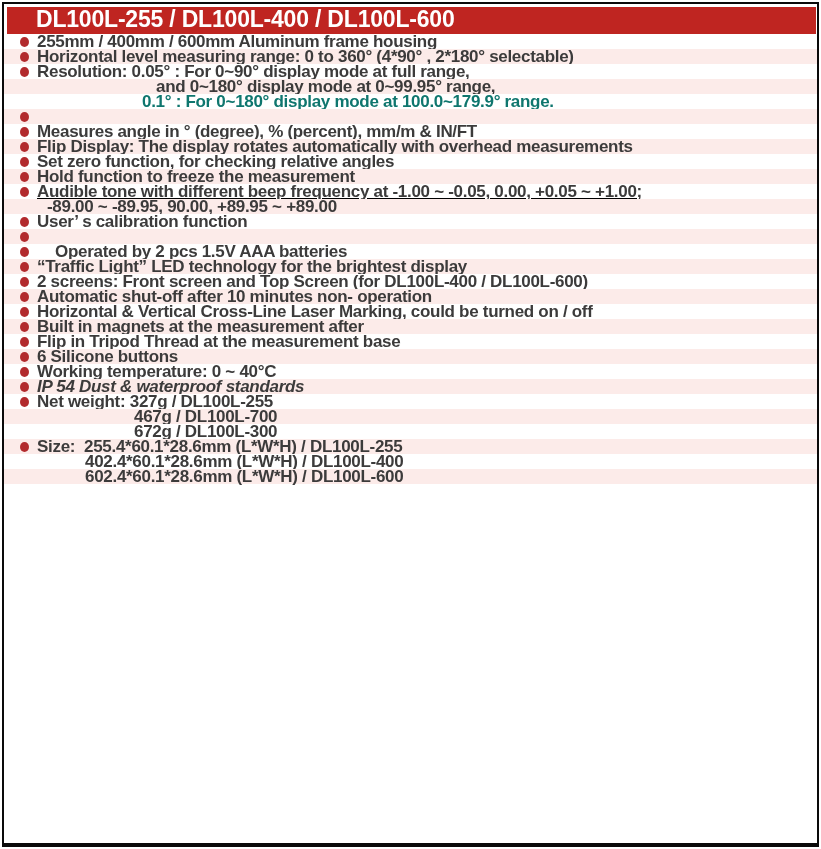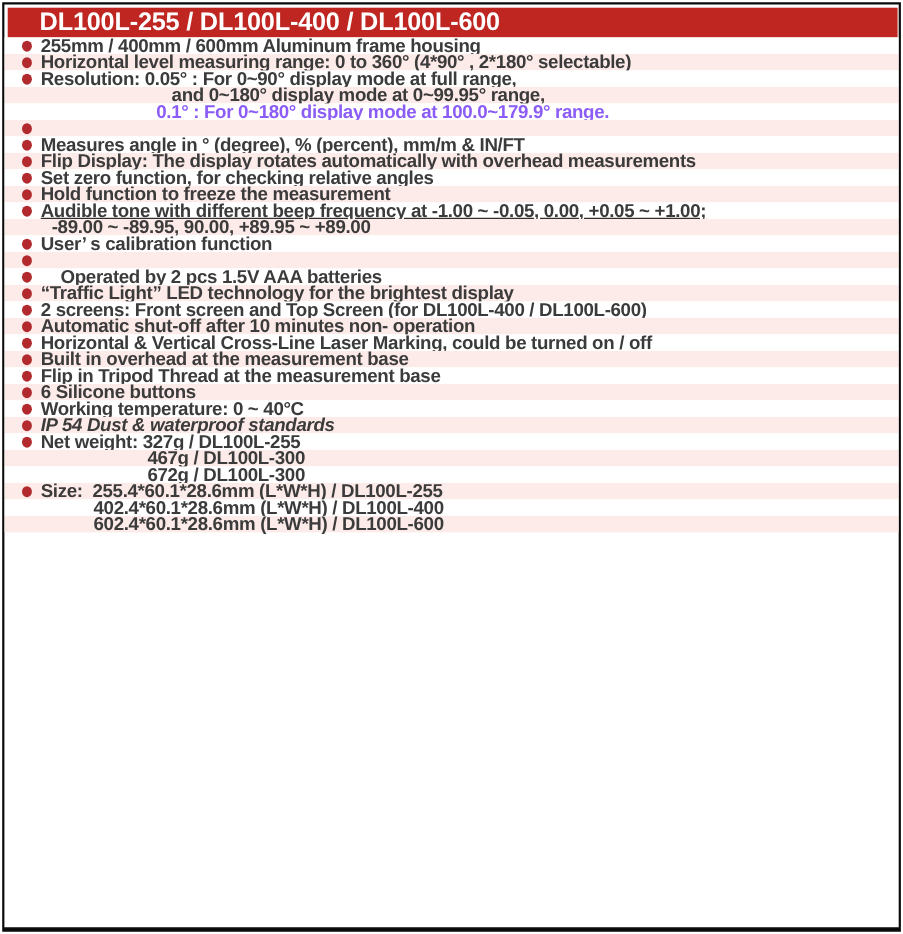--- a/index.html
+++ b/index.html
@@ -81,21 +81,21 @@
     <span class="spec-text" style="padding-left: 33px; color: rgb(60, 59, 59);">Resolution: 0.05° : For 0~90° display mode at full range,</span>
   </div>
 
   <div class="spec-row" style="background: rgb(252, 235, 233);">
     
     <span class="spec-text" style="padding-left: 152px; color: rgb(60, 59, 59);">and 0~180° display mode at 0~99.95° range,</span>
   </div>
 
   <div class="spec-row" style="background: rgb(255, 255, 255);">
     
-    <span class="spec-text" style="padding-left: 138px; color: #8b5cf6;">0.1° : For 0~180° display mode at 100.0~179.9° range.</span>
+    <span class="spec-text" style="padding-left: 138px; color: #0f766e;">0.1° : For 0~180° display mode at 100.0~179.9° range.</span>
   </div>
 
   <div class="spec-row" style="background: rgb(252, 235, 233);">
     <span class="bullet" style="background: rgb(178, 42, 45);"></span>
   </div>
 
   <div class="spec-row" style="background: rgb(255, 255, 255);">
     <span class="bullet" style="background: rgb(178, 42, 45);"></span>
     <span class="spec-text" style="padding-left: 33px; color: rgb(60, 59, 59);">Measures angle in ° (degree), % (percent), mm/m &amp; IN/FT</span>
   </div>
@@ -155,21 +155,21 @@
     <span class="spec-text" style="padding-left: 33px; color: rgb(60, 59, 59);">Automatic shut-off after 10 minutes non- operation</span>
   </div>
 
   <div class="spec-row" style="background: rgb(255, 255, 255);">
     <span class="bullet" style="background: rgb(178, 42, 45);"></span>
     <span class="spec-text" style="padding-left: 33px; color: rgb(60, 59, 59);">Horizontal &amp; Vertical Cross-Line Laser Marking, could be turned on / off</span>
   </div>
 
   <div class="spec-row" style="background: rgb(252, 235, 233);">
     <span class="bullet" style="background: rgb(178, 42, 45);"></span>
-    <span class="spec-text" style="padding-left: 33px; color: rgb(60, 59, 59);">Built in overhead at the measurement base</span>
+    <span class="spec-text" style="padding-left: 33px; color: rgb(60, 59, 59);">Built in magnets at the measurement after</span>
   </div>
 
   <div class="spec-row" style="background: rgb(255, 255, 255);">
     <span class="bullet" style="background: rgb(178, 42, 45);"></span>
     <span class="spec-text" style="padding-left: 33px; color: rgb(60, 59, 59);">Flip in Tripod Thread at the measurement base</span>
   </div>
 
   <div class="spec-row" style="background: rgb(252, 235, 233);">
     <span class="bullet" style="background: rgb(178, 42, 45);"></span>
     <span class="spec-text" style="padding-left: 33px; color: rgb(60, 59, 59);">6 Silicone buttons</span>
@@ -185,21 +185,21 @@
     <span class="spec-text" style="padding-left: 33px; color: rgb(60, 59, 59);">IP 54 Dust &amp; waterproof standards</span>
   </div>
 
   <div class="spec-row" style="background: rgb(255, 255, 255);">
     <span class="bullet" style="background: rgb(178, 42, 45);"></span>
     <span class="spec-text" style="padding-left: 33px; color: rgb(60, 59, 59);">Net weight: 327g / DL100L-255</span>
   </div>
 
   <div class="spec-row" style="background: rgb(252, 235, 233);">
     
-    <span class="spec-text" style="padding-left: 130px; color: rgb(60, 59, 59);">467g / DL100L-300</span>
+    <span class="spec-text" style="padding-left: 130px; color: rgb(60, 59, 59);">467g / DL100L-700</span>
   </div>
 
   <div class="spec-row" style="background: rgb(255, 255, 255);">
     
     <span class="spec-text" style="padding-left: 130px; color: rgb(60, 59, 59);">672g / DL100L-300</span>
   </div>
 
   <div class="spec-row" style="background: rgb(252, 235, 233);">
     <span class="bullet" style="background: rgb(178, 42, 45);"></span>
     <span class="spec-text" style="padding-left: 33px; color: rgb(60, 59, 59);">Size:  255.4*60.1*28.6mm (L*W*H) / DL100L-255</span>

